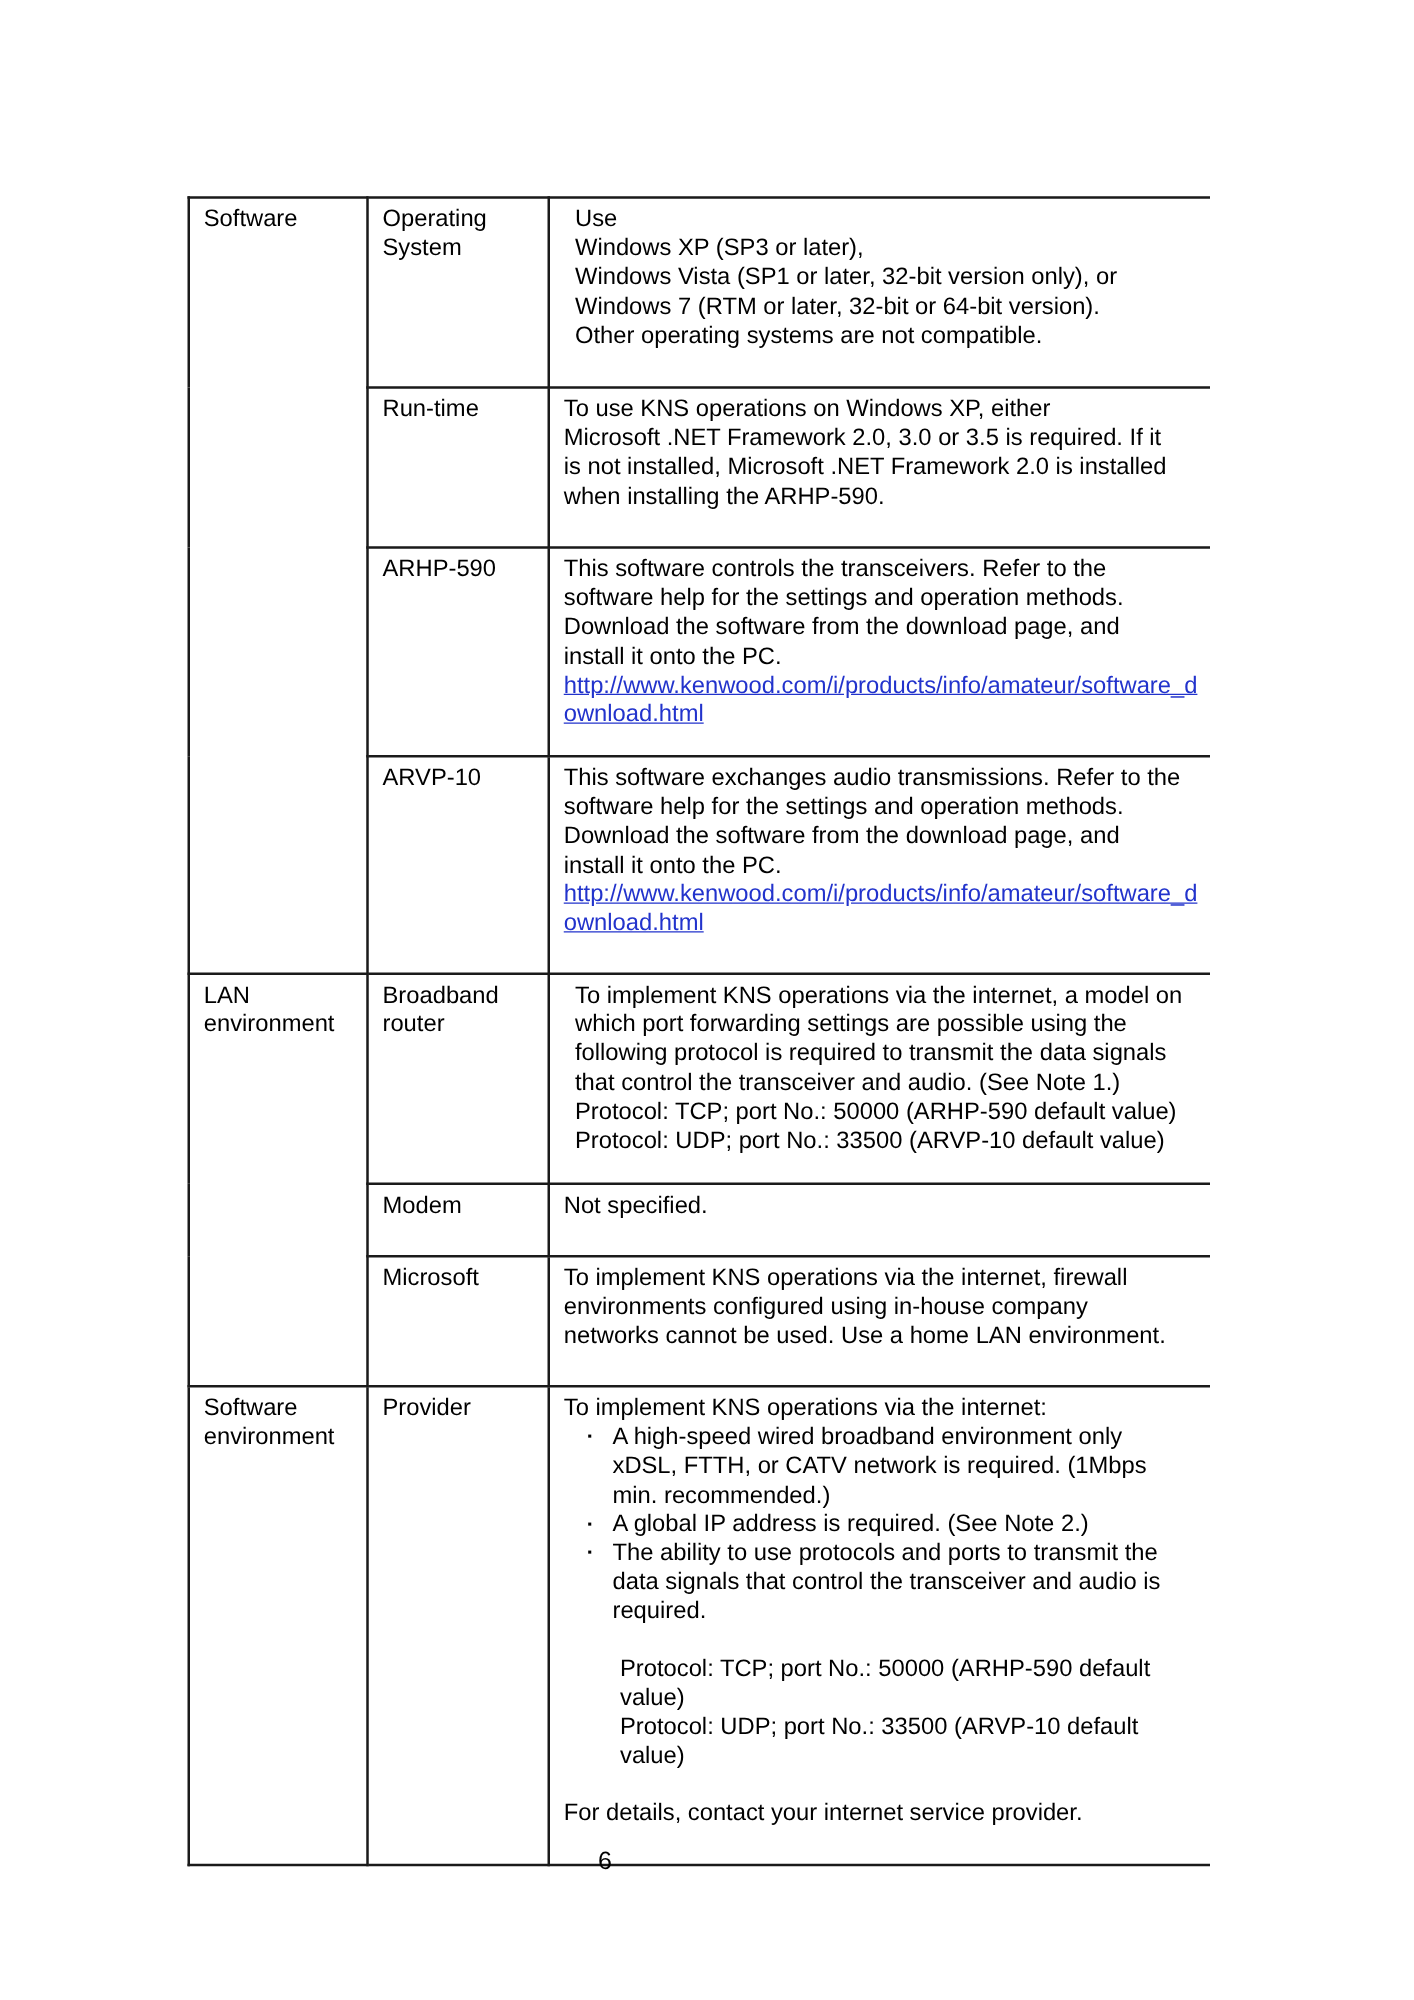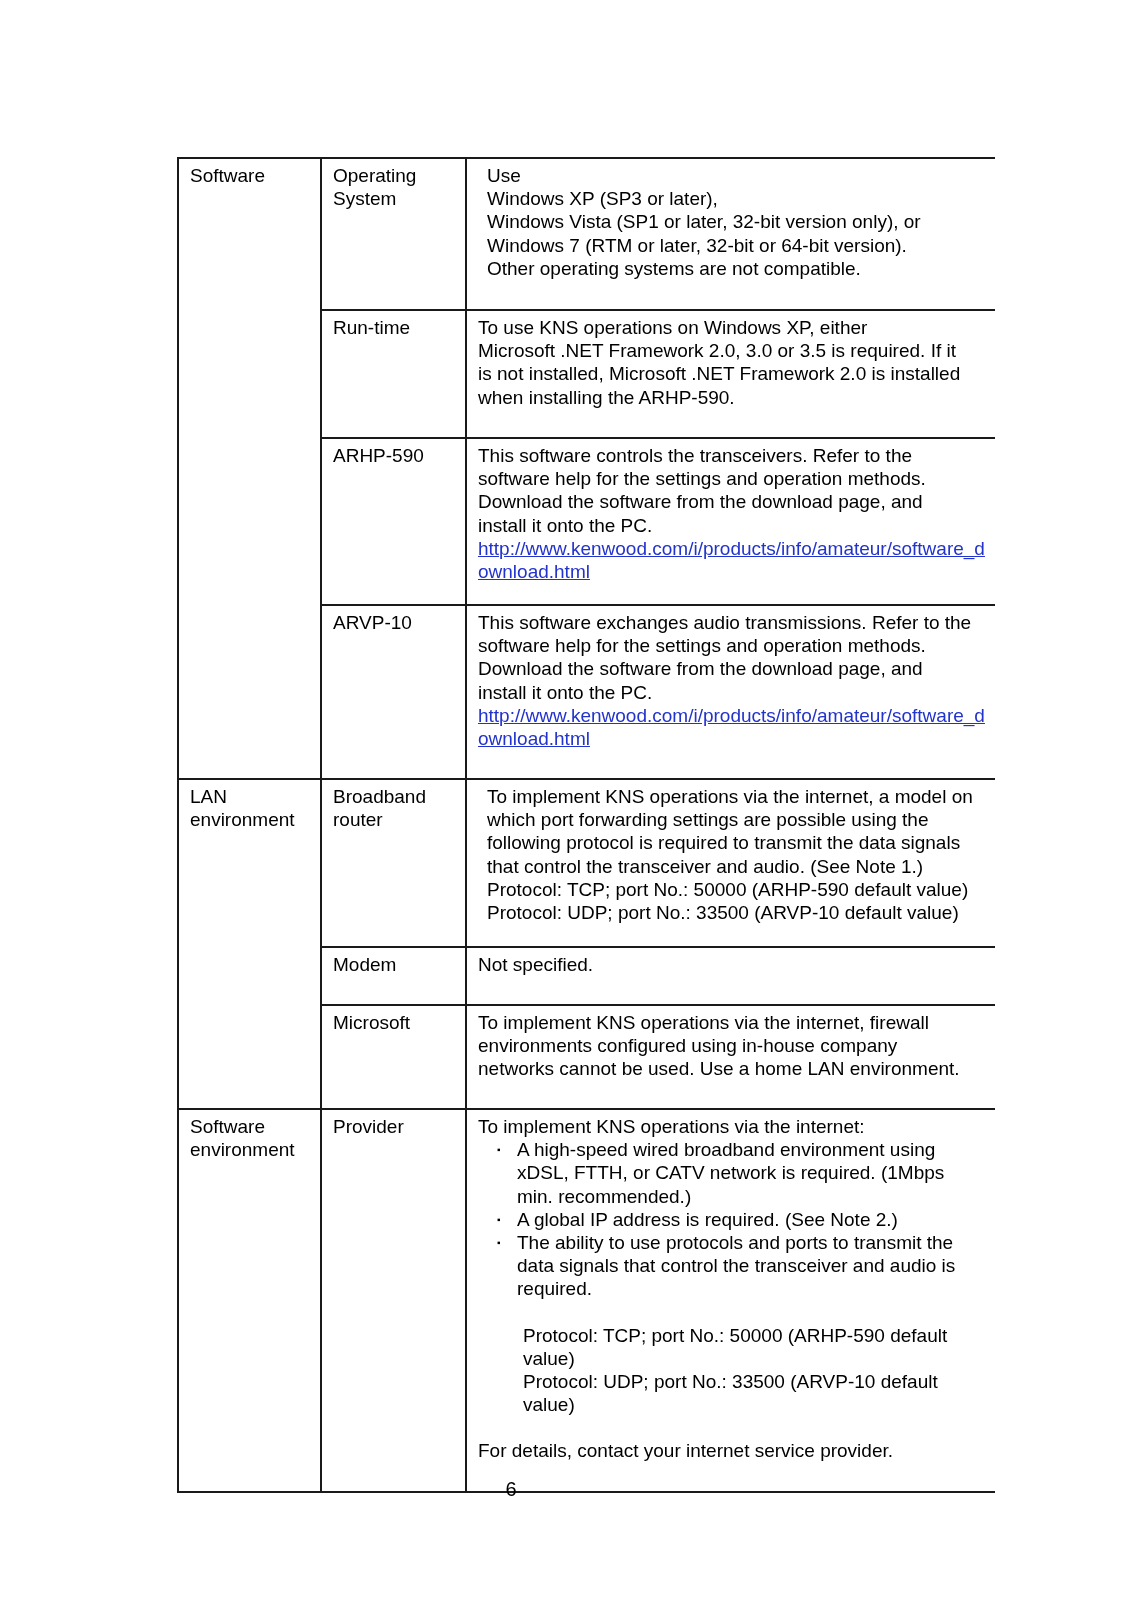--- a/index.html
+++ b/index.html
@@ -4,21 +4,20 @@
 <style>
   html, body { margin:0; padding:0; background:#ffffff; }
   .page {
     position:relative;
     width:968px;
     height:1600px;
     background:#ffffff;
     font-family:"Liberation Sans", sans-serif;
     color:#000000;
     overflow:hidden;
-    margin-left:27px;
   }
   table.spec-table {
     position:absolute;
     left:150px;
     top:157px;
     width:829px;
     border-collapse:collapse;
     table-layout:fixed;
   }
   table.spec-table td {
@@ -140,21 +139,21 @@
             <div class="seg seg-p">networks cannot be used. Use a home LAN environment.</div>
           </td>
         </tr>
         <tr>
           <td rowspan="1" class="cat-cell" style="border-color: rgb(26, 26, 26);">Software environment</td>
           <td class="label-cell" style="height: 372px; border-color: rgb(26, 26, 26);">Provider</td>
           <td class="content-cell" style="border-color: rgb(26, 26, 26);">
             <div class="seg seg-p">To implement KNS operations via the internet:</div>
             <div class="seg seg-b">
               <span class="bullet">▪</span>
-              <span>A high-speed wired broadband environment using</span>
+              <span>A high-speed wired broadband environment only</span>
             </div>
             <div class="seg seg-c">xDSL, FTTH, or CATV network is required. (1Mbps</div>
             <div class="seg seg-c">min. recommended.)</div>
             <div class="seg seg-b">
               <span class="bullet">▪</span>
               <span>A global IP address is required. (See Note 2.)</span>
             </div>
             <div class="seg seg-b">
               <span class="bullet">▪</span>
               <span>The ability to use protocols and ports to transmit the</span>

